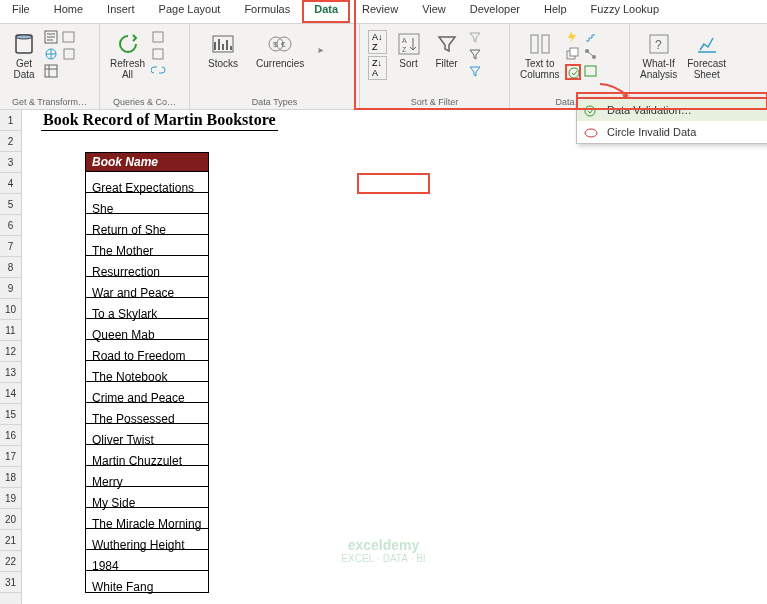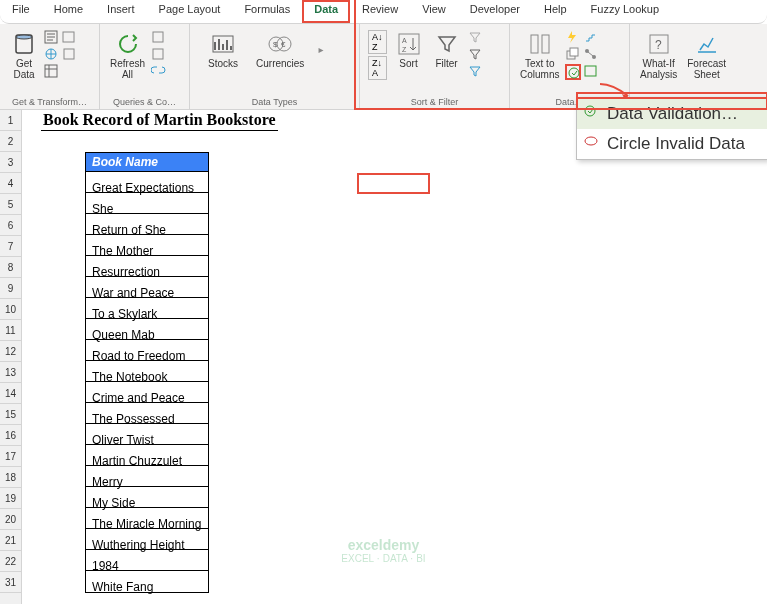--- a/index.html
+++ b/index.html
@@ -1,47 +1,47 @@
 <!DOCTYPE html>
 <html><head>
   <meta charset="utf-8">
   <style>
     * { margin: 0; padding: 0; box-sizing: border-box; font-family: 'Segoe UI', Arial, sans-serif; }
     body { background: #fff; width: 767px; height: 604px; overflow: hidden; position: relative; }
     
-    .tab-bar { display: flex; background: #fff; border-bottom: 1px solid #d4d4d4; height: 24px; font-size: 11px; border-radius: 9px; }
+    .tab-bar { display: flex; background: #fff; border-bottom: 1px solid #d4d4d4; height: 24px; font-size: 11px; }
     .tab { padding: 3px 12px; cursor: pointer; color: #333; }
     .tab.active { border-bottom: 2px solid #217346; color: #217346; font-weight: 600; }
     .tab.data-hl { border: 2px solid #e74c3c; padding: 1px 10px; }
     
     .ribbon { display: flex; background: #f3f2f1; border-bottom: 1px solid #d4d4d4; height: 86px; }
     .ribbon-group { border-right: 1px solid #d4d4d4; padding: 4px 6px; display: flex; flex-direction: column; position: relative; }
     .ribbon-group-label { position: absolute; bottom: 2px; left: 0; right: 0; text-align: center; font-size: 9px; color: #666; margin-top: 20px; }
     .ribbon-btn { display: flex; flex-direction: column; align-items: center; font-size: 10px; color: #333; padding: 2px 4px; cursor: pointer; }
     .ribbon-icon { width: 28px; height: 28px; display: flex; align-items: center; justify-content: center; }
     .ribbon-row { display: flex; gap: 2px; }
     .small-icon { width: 16px; height: 16px; }
     
     .sheet-area { display: flex; height: calc(100% - 110px); position: relative; }
     .row-headers { width: 22px; background: #f0f0f0; border-right: 1px solid #d4d4d4; }
     .row-header { height: 21px; border-bottom: 1px solid #d4d4d4; font-size: 10px; color: #333; text-align: center; line-height: 21px; }
     .cells { flex: 1; position: relative; }
     
     .title-cell { position: absolute; top: 0; left: 19px; font-family: 'Times New Roman', serif; font-size: 16px; font-weight: bold; border-bottom: 1px solid #000; padding: 1px 2px; }
     
     .book-table { position: absolute; top: 42px; left: 63px; border: 1.5px solid #000; font-family: 'Times New Roman', serif; font-size: 12px; }
-    .book-header { background: #3b82f6; color: #fff; font-weight: bold; padding: 2px 6px; border-bottom: 1px solid #000; font-style: italic; }
+    .book-header { background: #7f1d1d; color: #fff; font-weight: bold; padding: 2px 6px; border-bottom: 1px solid #000; font-style: italic; }
     .book-row { border-bottom: 1px solid #000; padding: 8px 6px; height: 21px; line-height: 17px; width: 122px; }
     .book-row:last-child { border-bottom: none; }
     
     .selected-cell { position: absolute; top: 63px; left: 335px; width: 73px; height: 21px; border: 2px solid #e74c3c; }
     
     .dv-dropdown { position: absolute; top: 97px; left: 576px; width: 192px; background: #fff; border: 1px solid #c0c0c0; box-shadow: 2px 2px 5px rgba(0,0,0,0.2); border-top: 2px solid #e74c3c; z-index: 10; }
     .dv-box-outline { position: absolute; top: 92px; left: 576px; width: 192px; height: 18px; border: 2px solid #e74c3c; z-index: 11; pointer-events:none; }
-    .dv-item { padding: 5px 10px 5px 30px; font-size: 17px; cursor: pointer; position: relative; color: #333; }
+    .dv-item { padding: 5px 10px 5px 30px; font-size: 11px; cursor: pointer; position: relative; color: #333; }
     .dv-item.selected { background: #e8f0e0; }
     .dv-item .menu-icon { position: absolute; left: 6px; top: 4px; width: 16px; height: 16px; }
     
     .watermark { position: absolute; bottom: 40px; left: 50%; transform: translateX(-50%); opacity: 0.3; font-size: 10px; color: #4a6; text-align: center; }
     .watermark-logo { font-size: 14px; font-weight: bold; }
     
     .red-arrow { position: absolute; top: 80px; left: 580px; width: 40px; height: 30px; z-index: 5; }
     .vline { position:absolute; border-left:2px solid #e74c3c; }
     .hline { position:absolute; border-top:2px solid #e74c3c; }
     

